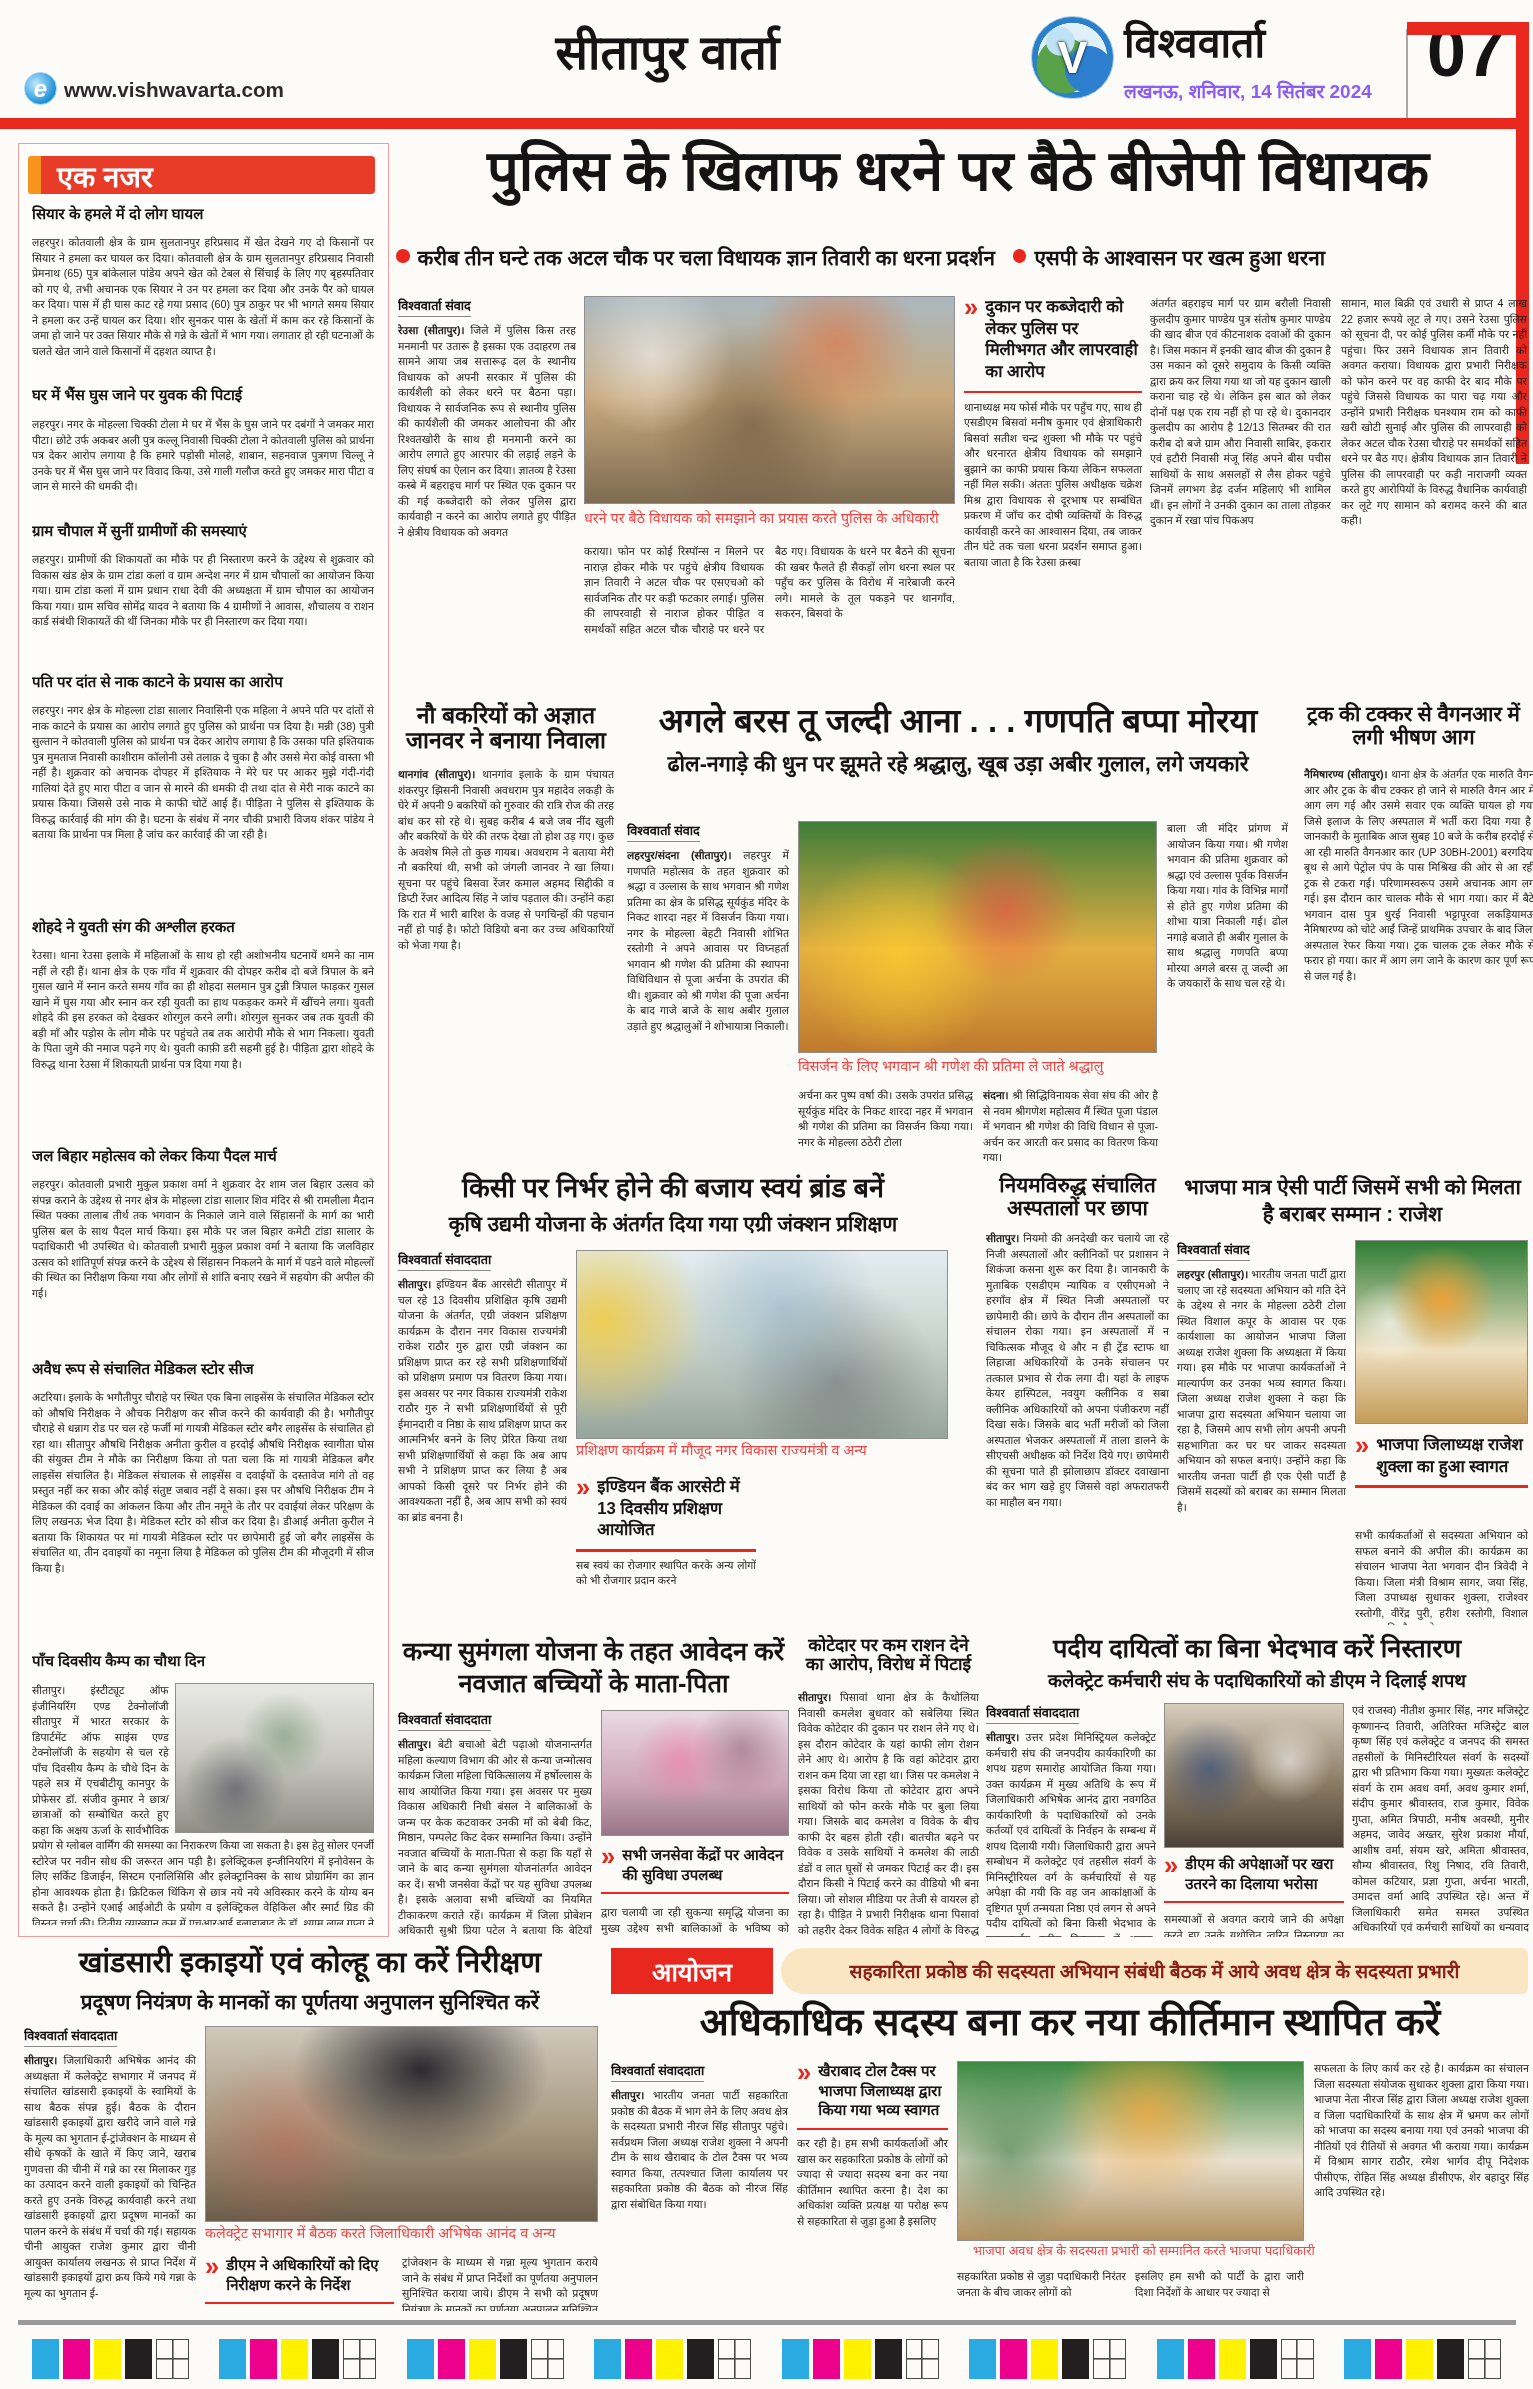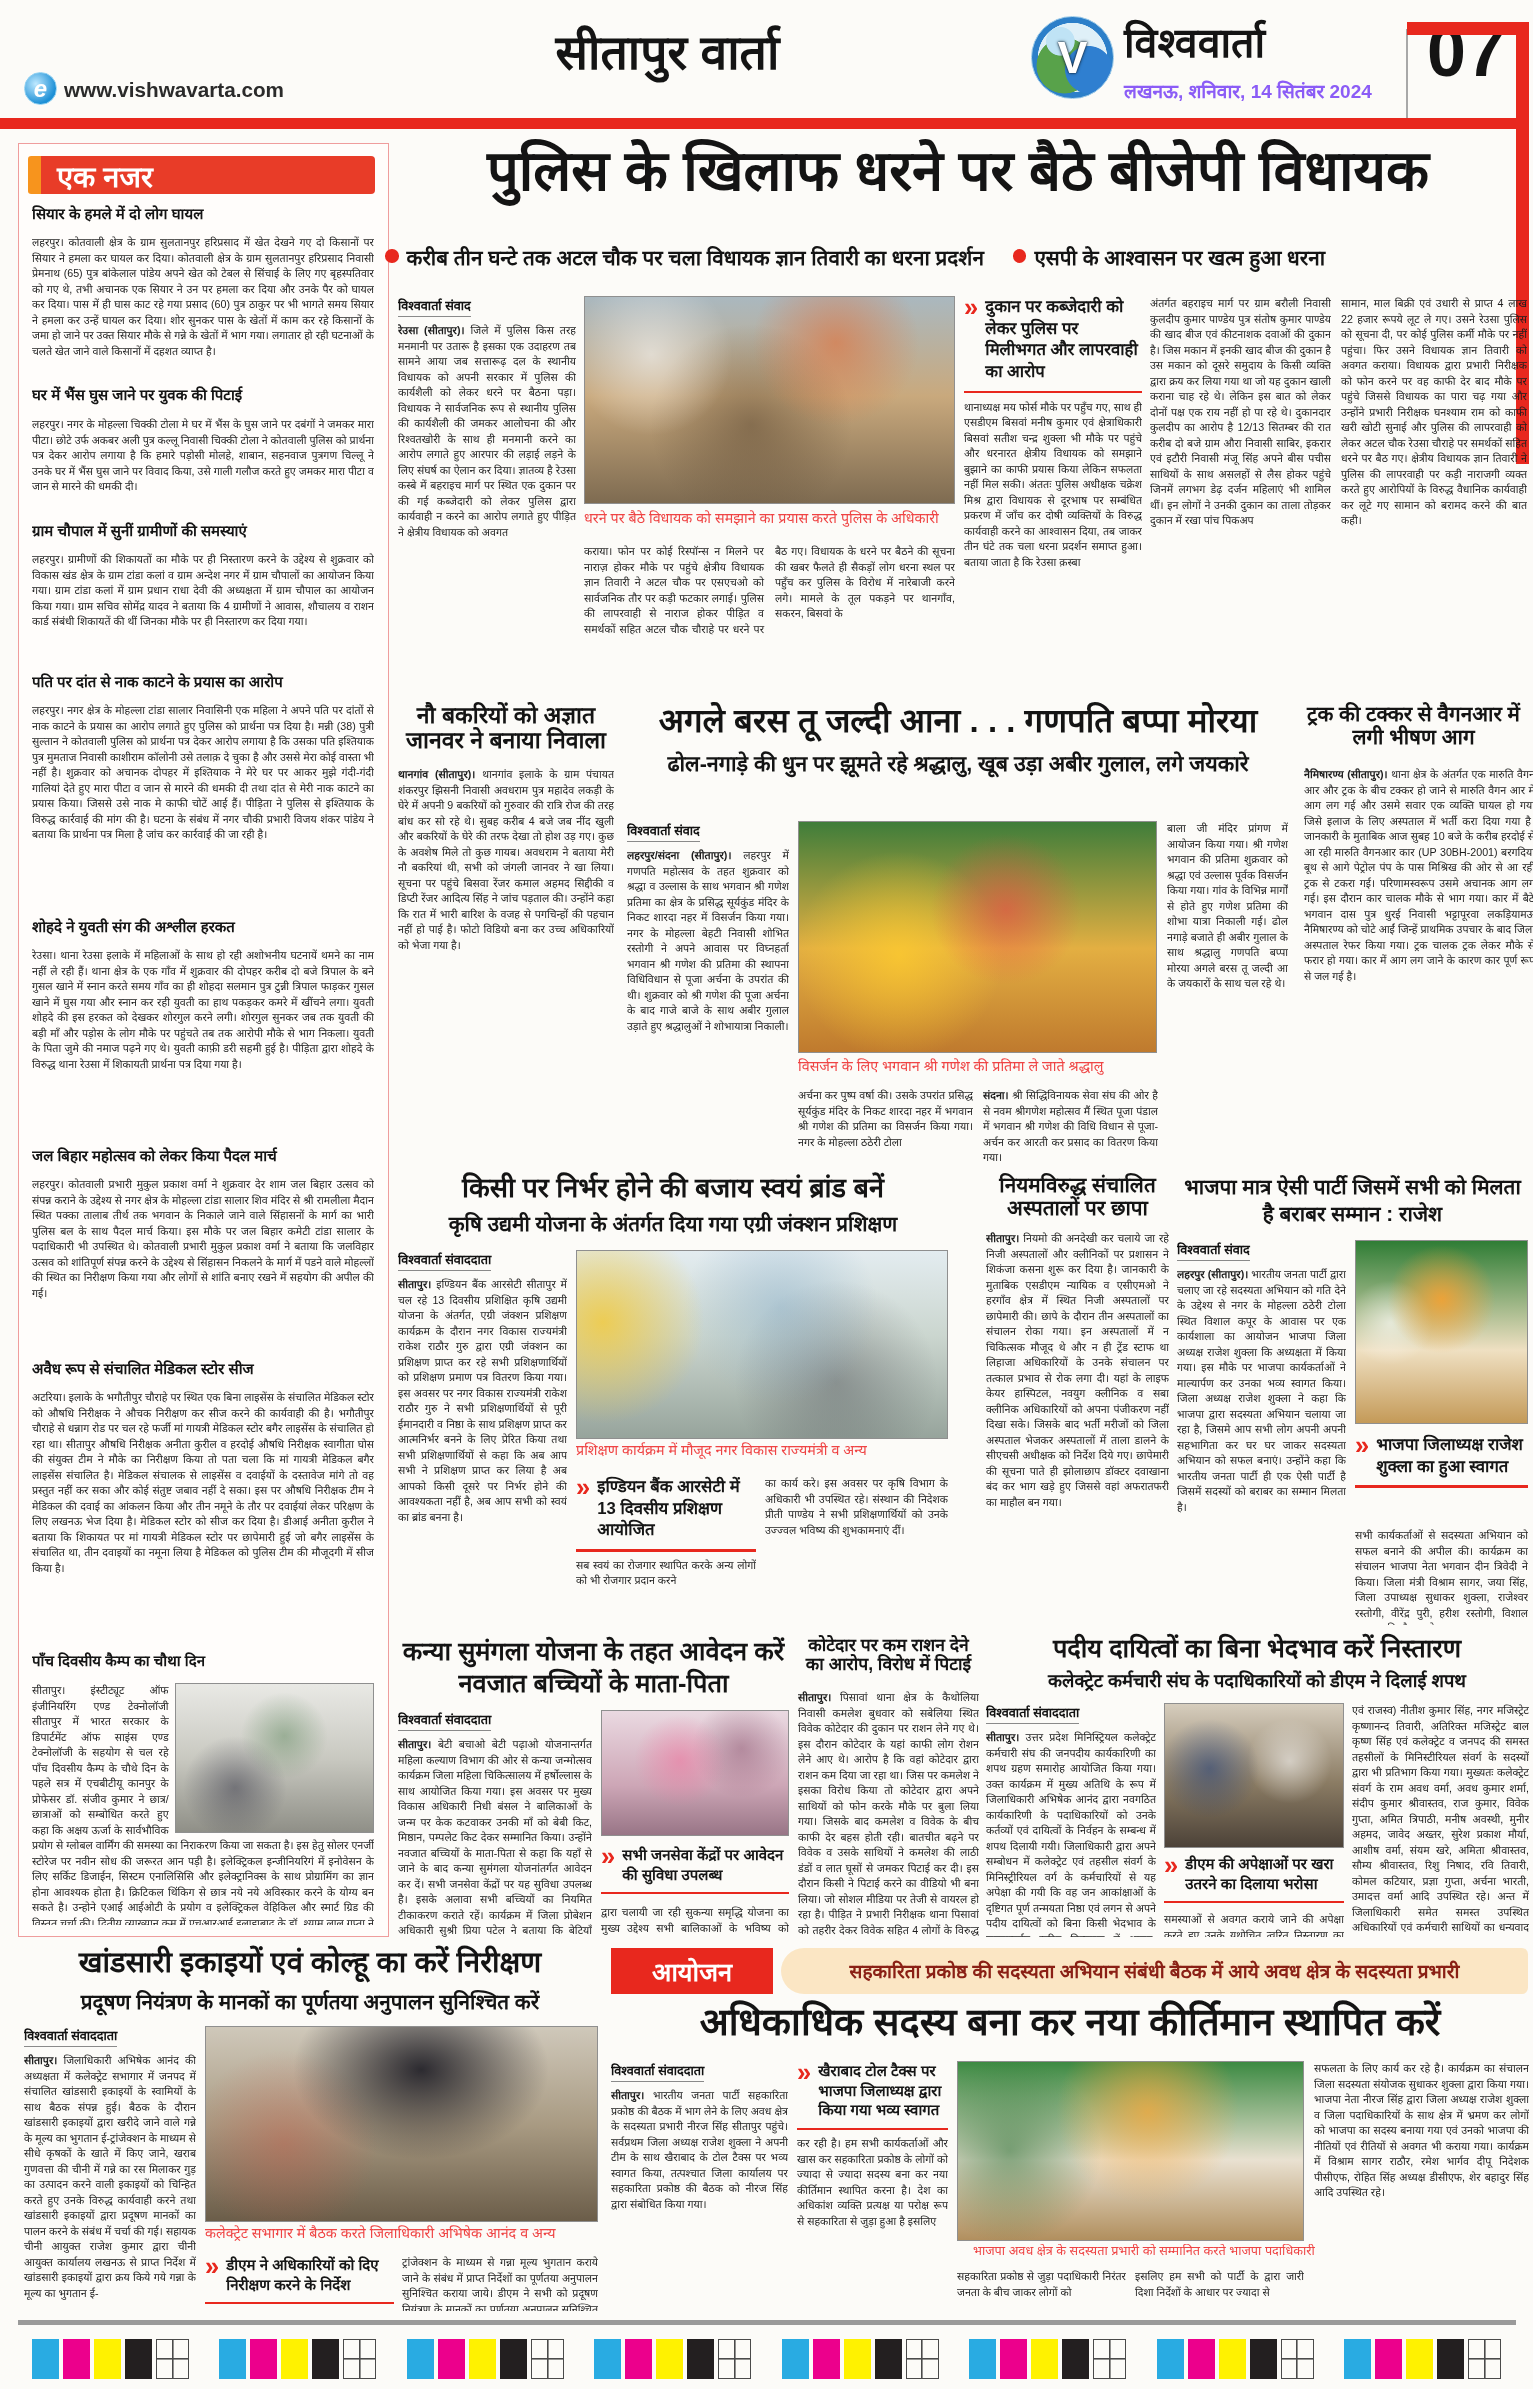--- a/index.html
+++ b/index.html
@@ -127,21 +127,21 @@
   <div class="abs rail-hl" style="left:32px;top:1360px;width:342px;height:27px;">अवैध रूप से संचालित मेडिकल स्टोर सीज</div>
   <div class="abs body-txt" style="left:32px;top:1390px;width:342px;height:253px;">अटरिया। इलाके के भगौतीपुर चौराहे पर स्थित एक बिना लाइसेंस के संचालित मेडिकल स्टोर को औषधि निरीक्षक ने औचक निरीक्षण कर सीज करने की कार्यवाही की है। भगौतीपुर चौराहे से धन्नाग रोड पर चल रहे फर्जी मां गायत्री मेडिकल स्टोर बगैर लाइसेंस के संचालित हो रहा था। सीतापुर औषधि निरीक्षक अनीता कुरील व हरदोई औषधि निरीक्षक स्वागीता घोस की संयुक्त टीम ने मौके का निरीक्षण किया तो पता चला कि मां गायत्री मेडिकल बगैर लाइसेंस संचालित है। मेडिकल संचालक से लाइसेंस व दवाईयों के दस्तावेज मांगे तो वह प्रस्तुत नहीं कर सका और कोई संतुष्ट जबाव नहीं दे सका। इस पर औषधि निरीक्षक टीम ने मेडिकल की दवाई का आंकलन किया और तीन नमूने के तौर पर दवाईयां लेकर परिक्षण के लिए लखनऊ भेज दिया है। मेडिकल स्टोर को सीज कर दिया है। डीआई अनीता कुरील ने बताया कि शिकायत पर मां गायत्री मेडिकल स्टोर पर छापेमारी हुई जो बगैर लाइसेंस के संचालित था, तीन दवाइयों का नमूना लिया है मेडिकल को पुलिस टीम की मौजूदगी में सीज किया है।</div>
 
   <div class="abs rail-hl" style="left:32px;top:1652px;width:342px;height:27px;">पाँच दिवसीय कैम्प का चौथा दिन</div>
   <div class="abs body-txt" style="left:32px;top:1683px;width:342px;height:242px;">
     <span class="camp-float photo ph-camp" style="display:block;"></span>
     <span>सीतापुर। इंस्टीट्यूट ऑफ इंजीनियरिंग एण्ड टेक्नोलॉजी सीतापुर में भारत सरकार के डिपार्टमेंट ऑफ साइंस एण्ड टेक्नोलॉजी के सहयोग से चल रहे पाँच दिवसीय कैम्प के चौथे दिन के पहले सत्र में एचबीटीयू कानपुर के प्रोफेसर डॉ. संजीव कुमार ने छात्र/छात्राओं को सम्बोधित करते हुए कहा कि अक्षय ऊर्जा के सार्वभौविक प्रयोग से ग्लोबल वार्मिंग की समस्या का निराकरण किया जा सकता है। इस हेतु सोलर एनर्जी स्टोरेज पर नवीन सोध की जरूरत आन पड़ी है। इलेक्ट्रिकल इन्जीनियरिगं में इनोवेसन के लिए सर्किट डिजाईन, सिस्टम एनालिसिसि और इलेक्ट्रानिक्स के साथ प्रोग्रामिंग का ज्ञान होना आवश्यक होता है। क्रिटिकल थिंकिग से छात्र नये नये अविस्कार करने के योग्य बन सकते है। उन्होने एआई आईओटी के प्रयोग व इलेक्ट्रिकल वेहिकिल और स्मार्ट ग्रिड की विस्तृत चर्चा की। द्वितीय व्याख्यान क्रम में एचआरआई इलाहाबाद के डॉ. श्याम लाल गुप्ता ने कहा कि प्रकाष की अद्धतीय गति के वैज्ञानिक प्रयोग से सूचना क्रान्ति का सूत्र प्राप्त हुआ है।</span>
   </div>
 
   <div class="abs hl center" style="left:398px;top:140px;width:1120px;font-size:56px;">पुलिस के खिलाफ धरने पर बैठे बीजेपी विधायक</div>
-  <div class="abs" style="left:385px;top:243px;width:1115px;display:flex;gap:29px;align-items:flex-end;">
+  <div class="abs" style="left:396px;top:243px;width:1115px;display:flex;gap:18px;align-items:flex-end;">
     <div class="bullet-item">
         <span class="dot"></span>
         <span>करीब तीन घन्टे तक अटल चौक पर चला विधायक ज्ञान तिवारी का धरना प्रदर्शन</span>
       </div>
     <div class="bullet-item">
         <span class="dot"></span>
         <span>एसपी के आश्वासन पर खत्म हुआ धरना</span>
       </div>
   </div>
 
@@ -202,21 +202,20 @@
   <div class="abs photo ph-training" style="left:576px;top:1250px;width:372px;height:189px;"></div>
   <div class="abs caption" style="left:576px;top:1442px;width:372px;height:20.7px;">प्रशिक्षण कार्यक्रम में मौजूद नगर विकास राज्यमंत्री व अन्य</div>
   <div class="abs" style="left:576px;top:1476px;width:180px;height:149px;overflow:hidden;">
     <div class="pq">
         <span class="chev">»</span>
         <span class="pq-text">इण्डियन बैंक आरसेटी में 13 दिवसीय प्रशिक्षण आयोजित</span>
       </div>
     <div class="pq-rule"></div>
     <div class="body-txt">सब स्वयं का रोजगार स्थापित करके अन्य लोगों को भी रोजगार प्रदान करने</div>
   </div>
-  <div class="abs body-txt" style="left:765px;top:1476px;width:183px;height:149px;">का कार्य करे। इस अवसर पर कृषि विभाग के अधिकारी भी उपस्थित रहे। संस्थान की निदेशक प्रीती पाण्डेय ने सभी प्रशिक्षणार्थियों को उनके उज्ज्वल भविष्य की शुभकामनाएं दीं।</div>
 
   <div class="abs hl center" style="left:398px;top:1636px;width:391px;font-size:25.4px;line-height:1.25;">कन्या सुमंगला योजना के तहत आवेदन करें नवजात बच्चियों के माता-पिता</div>
   <div class="abs" style="left:398px;top:1710px;width:194px;height:227px;overflow:hidden;">
     <div class="byline">विश्ववार्ता संवाददाता</div>
     <div class="body-txt">
         <p><b>सीतापुर।</b> <span>बेटी बचाओ बेटी पढ़ाओ योजनान्तर्गत महिला कल्याण विभाग की ओर से कन्या जन्मोत्सव कार्यक्रम जिला महिला चिकित्सालय में हर्षोल्लास के साथ आयोजित किया गया। इस अवसर पर मुख्य विकास अधिकारी निधी बंसल ने बालिकाओं के जन्म पर केक कटवाकर उनकी माँ को बेबी किट, मिष्ठान, पम्पलेट किट देकर सम्मानित किया। उन्होंने नवजात बच्चियों के माता-पिता से कहा कि यहाँ से जाने के बाद कन्या सुमंगला योजनांतर्गत आवेदन कर दें। सभी जनसेवा केंद्रों पर यह सुविधा उपलब्ध है। इसके अलावा सभी बच्चियों का नियमित टीकाकरण कराते रहें। कार्यक्रम में जिला प्रोबेशन अधिकारी सुश्री प्रिया पटेल ने बताया कि बेटियाँ प्रकृति का अमूल्य उपहार हैं। सरकार</span></p>
       </div>
   </div>
   <div class="abs photo ph-kanya" style="left:601px;top:1710px;width:188px;height:126px;"></div>
   <div class="abs" style="left:601px;top:1845px;width:188px;height:56px;overflow:hidden;">

